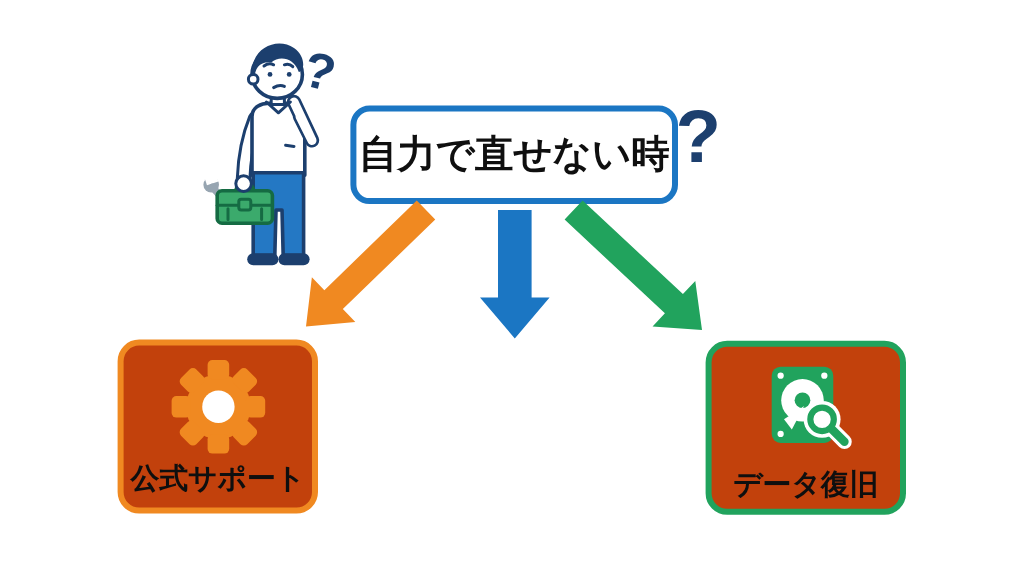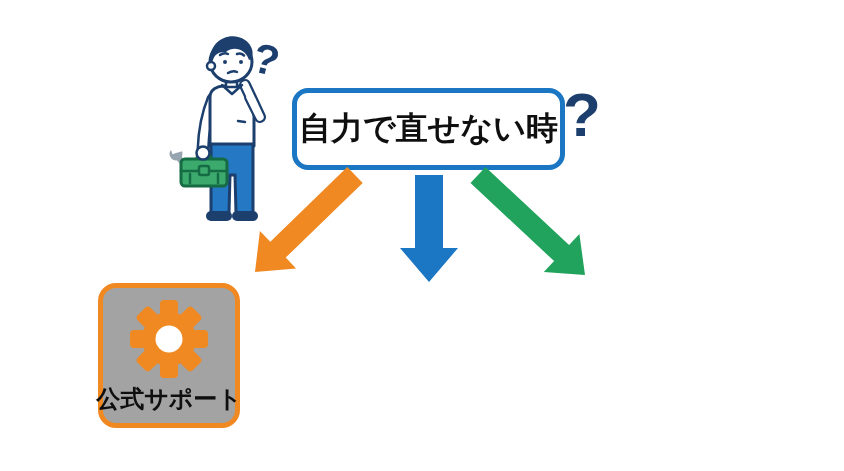--- a/index.html
+++ b/index.html
@@ -14,21 +14,21 @@
     border:5px solid var(--blue);border-radius:16px;background:#fff;
     display:flex;align-items:center;justify-content:center;text-align:center;
   }
   .main-box span{font-size:32px;font-weight:800;color:#0f0f0f;white-space:nowrap;}
   .big-q{
     left:563px;top:84px;font-size:62px;font-weight:700;color:var(--navy);
     line-height:1;
   }
   
   .branch{
-    width:142px;height:145px;box-sizing:border-box;background:#a3a3a3;
+    width:167px;height:145px;box-sizing:border-box;background:#c2410c;
     border:5px solid;border-radius:18px;
     display:flex;flex-direction:column;align-items:center;padding-top:11px;
   }
   #branch-official{left:98px;top:283px;border-color:var(--orange);}
   #branch-repair{left:342px;top:282px;border-color:var(--blue);}
   #branch-recovery{left:588px;top:284px;border-color:var(--green);}
   .branch-label{font-size:24px;font-weight:800;color:#0f0f0f;margin-top:4px;white-space:nowrap;}
   .icon-orange{color:var(--orange);}
   .icon-blue{color:var(--blue);}
   .icon-green{color:var(--green);}
@@ -117,14 +117,33 @@
         <rect x="31" y="1" width="18" height="16" rx="4" transform="rotate(225 40 40)"></rect>
         <rect x="31" y="1" width="18" height="16" rx="4" transform="rotate(270 40 40)"></rect>
         <rect x="31" y="1" width="18" height="16" rx="4" transform="rotate(315 40 40)"></rect>
       </g>
       <circle cx="40" cy="40" r="13.5" fill="#fff"></circle>
     </svg>
     <div class="branch-label">公式サポート</div>
   </div>
 
 
+  <div class="abs branch" id="branch-recovery">
+    <svg class="icon-green" width="84" height="84" viewBox="0 0 90 90">
+      <rect x="14" y="6" width="55" height="68" rx="8" fill="currentColor"></rect>
+      <g fill="#fff">
+        <circle cx="22" cy="14" r="2.8"></circle>
+          <circle cx="61" cy="14" r="2.8"></circle>
+        <circle cx="22" cy="66" r="2.8"></circle>
+          <circle cx="61" cy="66" r="2.8"></circle>
+        <circle cx="41.5" cy="36" r="19"></circle>
+      </g>
+      <circle cx="41.5" cy="36" r="7" fill="currentColor"></circle>
+      <polygon points="43,41 32,62 25,53" fill="#fff"></polygon>
+      <circle cx="59" cy="53" r="16.5" fill="#fff"></circle>
+      <path d="M68,62 L79,73" stroke="#fff" stroke-width="13" stroke-linecap="round"></path>
+      <path d="M68,62 L79,73" stroke="currentColor" stroke-width="7.5" stroke-linecap="round"></path>
+      <circle cx="59" cy="53" r="10.5" fill="#fff" stroke="currentColor" stroke-width="5.5"></circle>
+    </svg>
+    <div class="branch-label">データ復旧</div>
+  </div>
 
 </div>
 
 </body></html>

